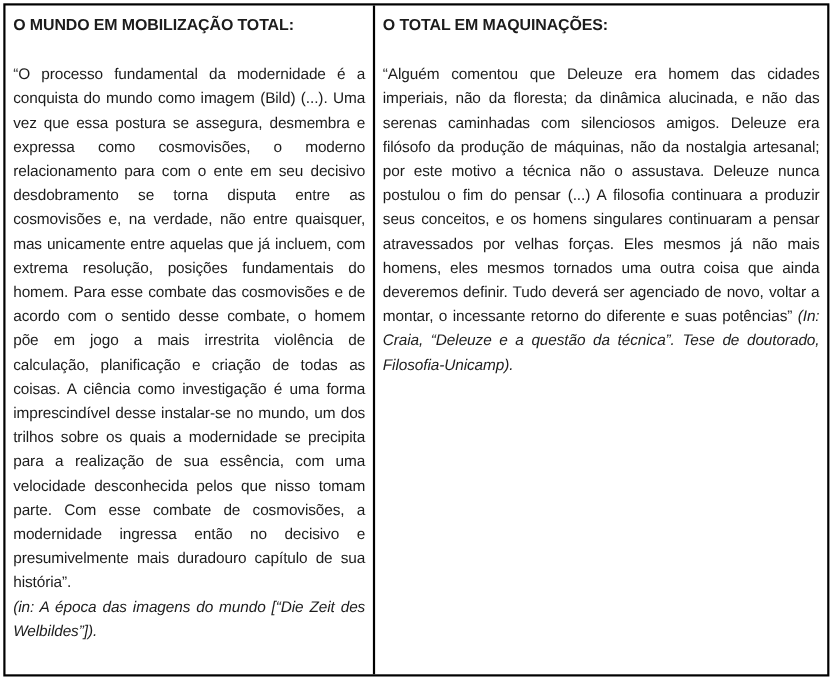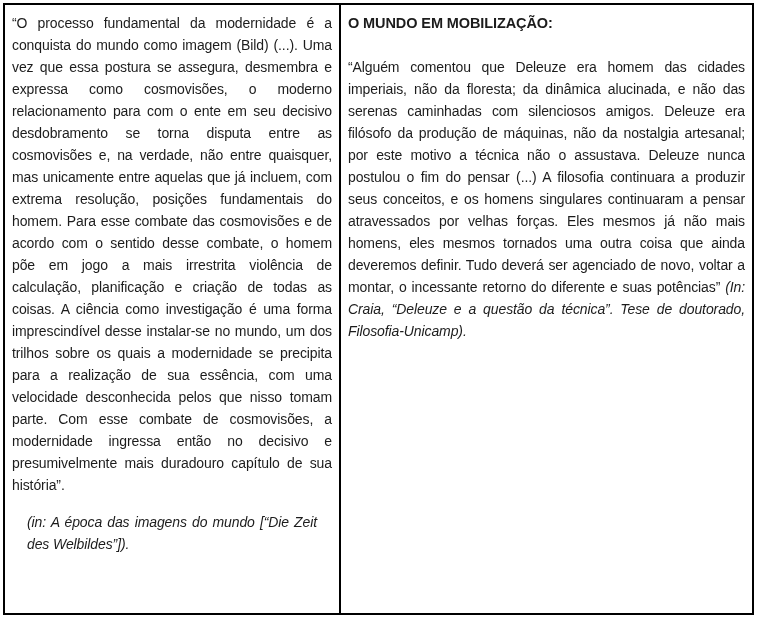--- a/index.html
+++ b/index.html
@@ -50,36 +50,37 @@
     font-size: 14.5px;
   }
   .intro-line {
     margin: 0;
   }
   .body-text {
     margin: 0;
     text-align: justify;
   }
   .source-citation {
-    margin: 15px;
+    margin: 0;
     font-style: italic;
     text-align: justify;
   }
   em { font-style: italic; }
 </style>
 </head>
 <body>
 
 <div class="page">
   <div class="doc-table">
 
     <div class="cell left">
+      <p class="col-header">O MUNDO EM MOBILIZAÇÃO TOTAL:</p>
       <p class="body-text">“O processo fundamental da modernidade é a conquista do mundo como imagem (Bild) (...). Uma vez que essa postura se assegura, desmembra e expressa como cosmovisões, o moderno relacionamento para com o ente em seu decisivo desdobramento se torna disputa entre as cosmovisões e, na verdade, não entre quaisquer, mas unicamente entre aquelas que já incluem, com extrema resolução, posições fundamentais do homem. Para esse combate das cosmovisões e de acordo com o sentido desse combate, o homem põe em jogo a mais irrestrita violência de calculação, planificação e criação de todas as coisas. A ciência como investigação é uma forma imprescindível desse instalar-se no mundo, um dos trilhos sobre os quais a modernidade se precipita para a realização de sua essência, com uma velocidade desconhecida pelos que nisso tomam parte. Com esse combate de cosmovisões, a modernidade ingressa então no decisivo e presumivelmente mais duradouro capítulo de sua história”.</p>
       <p class="source-citation">(in: A época das imagens do mundo [“Die Zeit des Welbildes”]).</p>
     </div>
 
     <div class="cell right">
-      <p class="col-header">O MUNDO EM MOBILIZAÇÃO:</p>
+      <p class="col-header">O TOTAL EM MAQUINAÇÕES:</p>
       <p class="body-text"><span>“Alguém comentou que Deleuze era homem das cidades imperiais, não da floresta; da dinâmica alucinada, e não das serenas caminhadas com silenciosos amigos. Deleuze era filósofo da produção de máquinas, não da nostalgia artesanal; por este motivo a técnica não o assustava. Deleuze nunca postulou o fim do pensar (...) A filosofia continuara a produzir seus conceitos, e os homens singulares continuaram a pensar atravessados por velhas forças. Eles mesmos já não mais homens, eles mesmos tornados uma outra coisa que ainda deveremos definir. Tudo deverá ser agenciado de novo, voltar a montar, o incessante retorno do diferente e suas potências” </span><em>(In: Craia, “Deleuze e a questão da técnica”. Tese de doutorado, Filosofia-Unicamp).</em></p>
     </div>
 
   </div>
 </div>
 
 </body></html>

